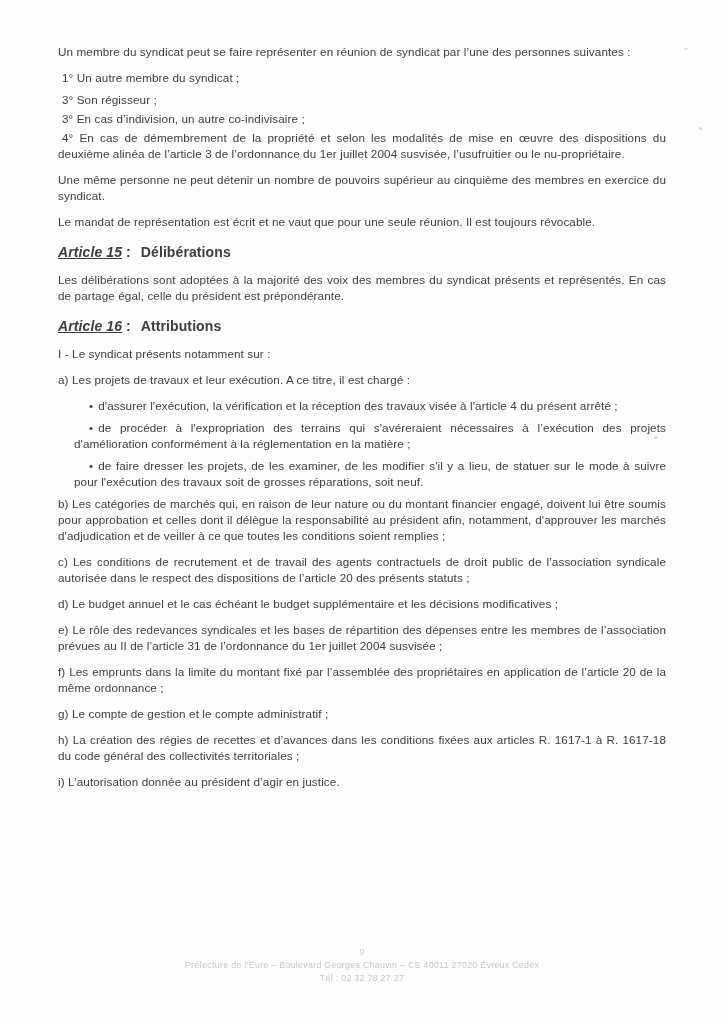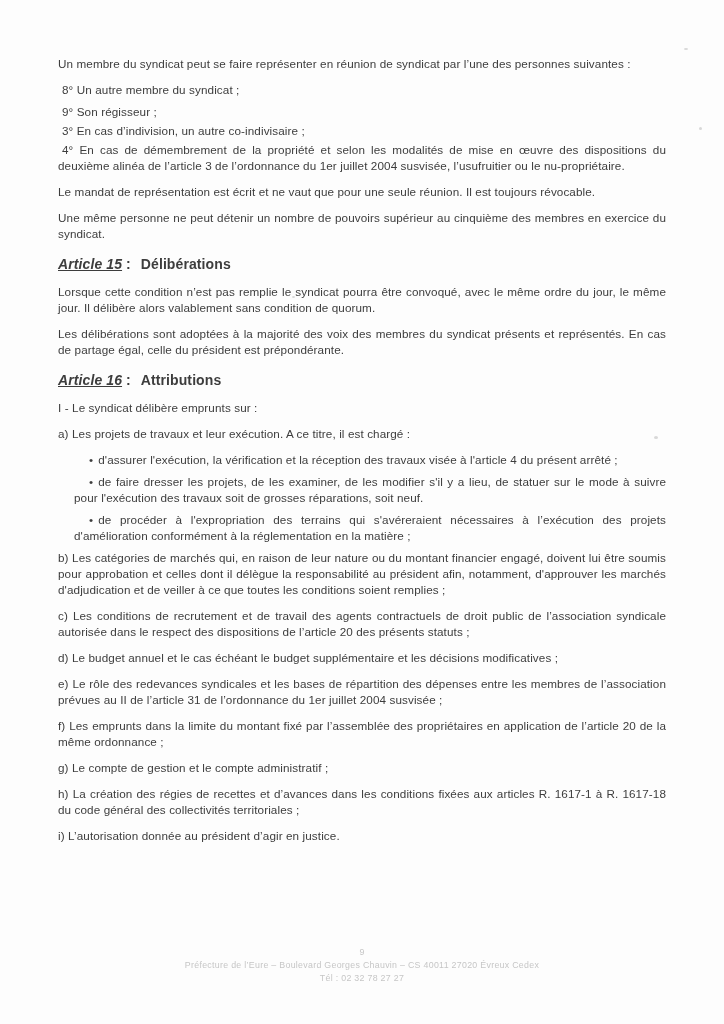--- a/index.html
+++ b/index.html
@@ -11,21 +11,21 @@
     position: relative;
     width: 724px;
     height: 1024px;
     background: #fdfdfd;
     font-family: "Liberation Sans", sans-serif;
     color: #3d3d3d;
     overflow: hidden;
   }
   .content {
     position: absolute;
-    top: 56px;
+    top: 44px;
     left: 58px;
     width: 608px;
     font-size: 11.7px;
     line-height: 16px;
     letter-spacing: 0.1px;
     text-align: justify;
   }
   .content p {
     margin: 0 0 10px 0;
   }
@@ -86,43 +86,42 @@
 </style>
 </head>
 <body>
 
 <div class="page">
 
   <div class="content">
 
     <p>Un membre du syndicat peut se faire représenter en réunion de syndicat par l’une des personnes suivantes :</p>
 
-    <p class="num-item first">8° Un autre membre du syndicat ;</p>
-    <p class="num-item">9° Son régisseur ;</p>
+    <p class="num-item first">1° Un autre membre du syndicat ;</p>
+    <p class="num-item">3° Son régisseur ;</p>
     <p class="num-item">3° En cas d’indivision, un autre co-indivisaire ;</p>
     <p class="num-item last">4° En cas de démembrement de la propriété et selon les modalités de mise en œuvre des dispositions du deuxième alinéa de l’article 3 de l’ordonnance du 1er juillet 2004 susvisée, l’usufruitier ou le nu-propriétaire.</p>
 
+    <p>Une même personne ne peut détenir un nombre de pouvoirs supérieur au cinquième des membres en exercice du syndicat.</p>
+
     <p>Le mandat de représentation est écrit et ne vaut que pour une seule réunion. Il est toujours révocable.</p>
-
-    <p>Une même personne ne peut détenir un nombre de pouvoirs supérieur au cinquième des membres en exercice du syndicat.</p>
 
     <h2 class="article-heading"><span class="article-label">Article 15</span><span class="article-sep"> : </span><span class="article-title">Délibérations</span></h2>
 
-    <p>Lorsque cette condition n’est pas remplie le syndicat pourra être convoqué, avec le même ordre du jour, le même jour. Il délibère alors valablement sans condition de quorum.</p>
     <p>Les délibérations sont adoptées à la majorité des voix des membres du syndicat présents et représentés. En cas de partage égal, celle du président est prépondérante.</p>
 
     <h2 class="article-heading"><span class="article-label">Article 16</span><span class="article-sep"> : </span><span class="article-title">Attributions</span></h2>
 
-    <p>I - Le syndicat délibère emprunts sur :</p>
+    <p>I - Le syndicat présents notamment sur :</p>
 
     <p>a) Les projets de travaux et leur exécution. A ce titre, il est chargé :</p>
 
     <p class="bullet-item"><span class="bullet-glyph">•</span><span>d'assurer l'exécution, la vérification et la réception des travaux visée à l'article 4 du présent arrêté ;</span></p>
+    <p class="bullet-item"><span class="bullet-glyph">•</span><span>de procéder à l'expropriation des terrains qui s'avéreraient nécessaires à l’exécution des projets d'amélioration conformément à la réglementation en la matière ;</span></p>
     <p class="bullet-item"><span class="bullet-glyph">•</span><span>de faire dresser les projets, de les examiner, de les modifier s'il y a lieu, de statuer sur le mode à suivre pour l'exécution des travaux soit de grosses réparations, soit neuf.</span></p>
-    <p class="bullet-item"><span class="bullet-glyph">•</span><span>de procéder à l'expropriation des terrains qui s'avéreraient nécessaires à l’exécution des projets d'amélioration conformément à la réglementation en la matière ;</span></p>
 
     <p>b) Les catégories de marchés qui, en raison de leur nature ou du montant financier engagé, doivent lui être soumis pour approbation et celles dont il délègue la responsabilité au président afin, notamment, d'approuver les marchés d'adjudication et de veiller à ce que toutes les conditions soient remplies ;</p>
     <p>c) Les conditions de recrutement et de travail des agents contractuels de droit public de l’association syndicale autorisée dans le respect des dispositions de l’article 20 des présents statuts ;</p>
     <p>d) Le budget annuel et le cas échéant le budget supplémentaire et les décisions modificatives ;</p>
     <p>e) Le rôle des redevances syndicales et les bases de répartition des dépenses entre les membres de l’association prévues au II de l’article 31 de l’ordonnance du 1er juillet 2004 susvisée ;</p>
     <p>f) Les emprunts dans la limite du montant fixé par l’assemblée des propriétaires en application de l’article 20 de la même ordonnance ;</p>
     <p>g) Le compte de gestion et le compte administratif ;</p>
     <p>h) La création des régies de recettes et d’avances dans les conditions fixées aux articles R. 1617-1 à R. 1617-18 du code général des collectivités territoriales ;</p>
     <p>i) L’autorisation donnée au président d’agir en justice.</p>
 

